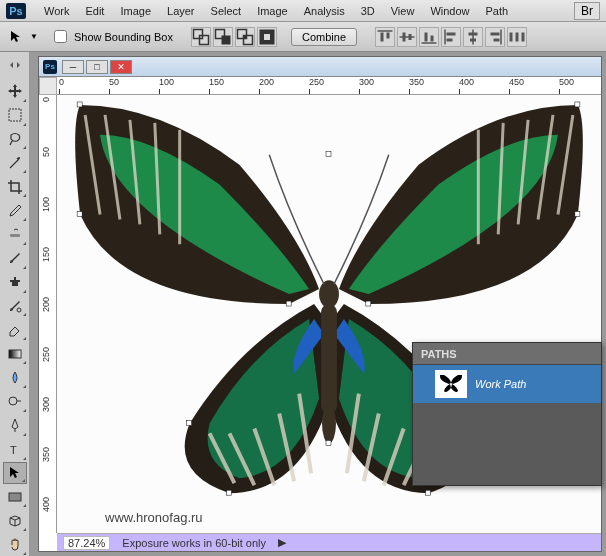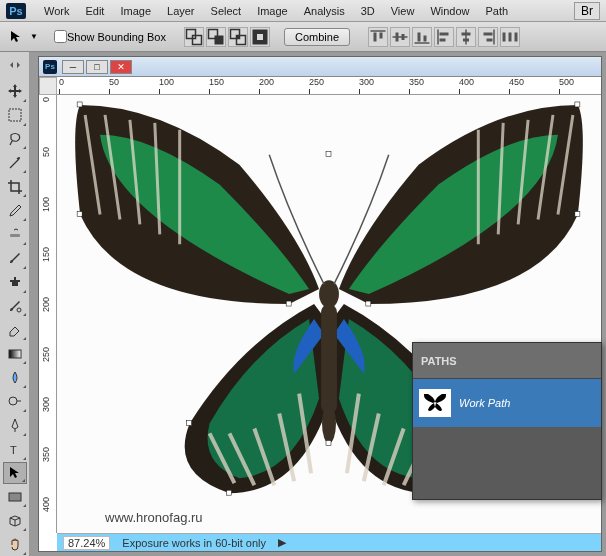--- a/index.html
+++ b/index.html
@@ -7,21 +7,21 @@
 
 
 .menubar { height: 22px; background: linear-gradient(#e8e8e8, #d4d4d4); display: flex; align-items: center; padding: 0 6px; border-bottom: 1px solid #999; }
 .ps-logo { width: 20px; height: 16px; background: #0a1f3a; color: #5fb3e8; display: flex; align-items: center; justify-content: center; font-weight: bold; font-size: 11px; border-radius: 2px; margin-right: 10px; }
 .menu-item { padding: 2px 8px; cursor: default; color: #222; }
 .br-btn { margin-left: auto; border: 1px solid #999; padding: 1px 6px; background: #e0e0e0; font-size: 12px; }
 
 
 .optionsbar { height: 30px; background: linear-gradient(#e0e0e0, #c8c8c8); display: flex; align-items: center; padding: 0 8px; border-bottom: 1px solid #888; gap: 6px; }
 .cursor-icon { width: 16px; height: 16px; display: flex; align-items: center; justify-content: center; }
-.checkbox-wrap { display: flex; align-items: center; gap: 0; margin-left: 10px; }
+.checkbox-wrap { display: flex; align-items: center; gap: 7px; margin-left: 10px; }
 .checkbox-wrap input { width: 13px; height: 13px; }
 .options-icons { display: flex; gap: 2px; margin-left: 12px; }
 .opt-icon { width: 20px; height: 20px; border: 1px solid #aaa; background: #d8d8d8; display: flex; align-items: center; justify-content: center; }
 .combine-btn { margin-left: 8px; padding: 2px 10px; border: 1px solid #888; border-radius: 3px; background: linear-gradient(#f0f0f0, #d8d8d8); }
 .align-icons { display: flex; gap: 2px; margin-left: 12px; }
 
 
 .main { display: flex; height: 504px; }
 
 
@@ -48,28 +48,28 @@
 .ruler-h .tick { position: absolute; top: 0; font-size: 9px; color: #333; }
 .ruler-h .tick::before { content: ''; position: absolute; left: 0; top: 12px; width: 1px; height: 6px; background: #333; }
 .ruler-v { position: absolute; top: 38px; left: 0; width: 18px; bottom: 18px; background: #fff; border-right: 1px solid #999; overflow: hidden; }
 .ruler-v .tick { position: absolute; left: 2px; font-size: 9px; color: #333; writing-mode: vertical-lr; transform: rotate(180deg); }
 
 .canvas { position: absolute; top: 38px; left: 18px; right: 0; bottom: 18px; background: #fcfcfc; overflow: hidden; }
 .butterfly { position: absolute; top: 0; left: 0; width: 100%; height: 100%; }
 .watermark { position: absolute; top: 130px; left: 60px; font-size: 36px; font-weight: bold; color: rgba(0,0,0,0.12); letter-spacing: 1px; }
 .url-text { position: absolute; bottom: 8px; left: 30px; font-size: 13px; color: #444; margin-left: 18px; }
 
-.statusbar { position: absolute; bottom: 0; left: 18px; right: 0; height: 18px; background: #7dd3fc; border-top: 1px solid #aaa; display: flex; align-items: center; gap: 12px; padding: 0 6px; font-size: 10px; color: #333; }
+.statusbar { position: absolute; bottom: 0; left: 18px; right: 0; height: 18px; background: #c4b5fd; border-top: 1px solid #aaa; display: flex; align-items: center; gap: 12px; padding: 0 6px; font-size: 10px; color: #333; }
 .zoom-pct { border: 1px solid #bbb; padding: 0 4px; background: #fff; }
 
 
 .paths-panel { position: absolute; right: 4px; top: 290px; width: 190px; background: #6e6e6e; border: 1px solid #333; box-shadow: 2px 2px 6px rgba(0,0,0,0.4); }
-.paths-header { height: 36px; background: #6e6e6e; color: #ddd; display: flex; align-items: center; padding: 0 8px; font-size: 11px; font-weight: bold; border-bottom: 1px solid #444; }
+.paths-header { height: 22px; background: #6e6e6e; color: #ddd; display: flex; align-items: center; padding: 0 8px; font-size: 11px; font-weight: bold; border-bottom: 1px solid #444; }
 .paths-body { background: #5a5a5a; min-height: 120px; }
-.path-item { height: 48px; background: #3a7ab8; display: flex; align-items: center; padding: 0 6px; gap: 8px; color: #fff; font-style: italic; }
+.path-item { height: 38px; background: #3a7ab8; display: flex; align-items: center; padding: 0 22px; gap: 8px; color: #fff; font-style: italic; }
 .path-thumb { width: 32px; height: 28px; background: #fff; display: flex; align-items: center; justify-content: center; }
 .path-thumb svg { width: 26px; height: 22px; }
 </style>
 </head>
 <body>
 
 <div class="menubar">
   <div class="ps-logo">Ps</div>
   <div class="menu-item">Work</div>
   <div class="menu-item">Edit</div>

